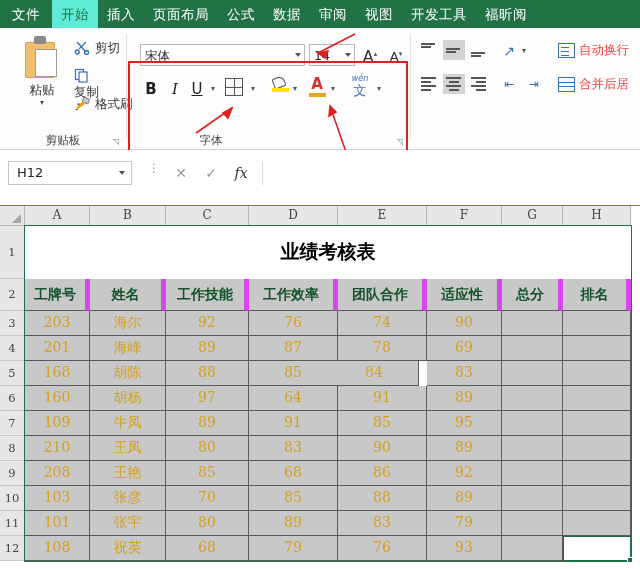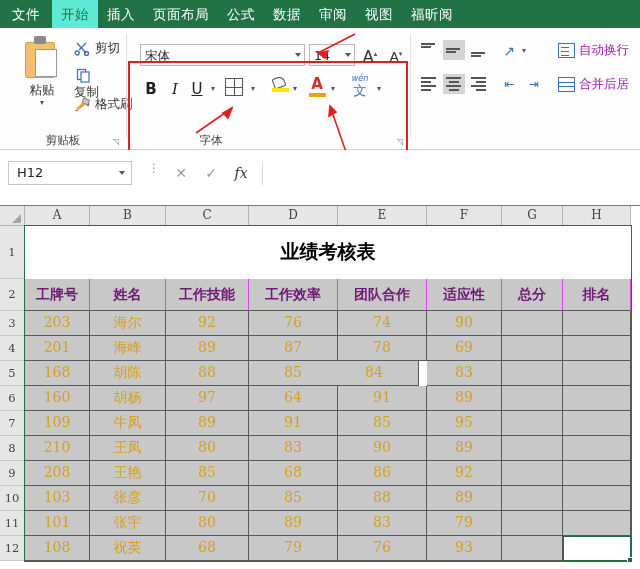--- a/index.html
+++ b/index.html
@@ -68,21 +68,21 @@
     background: #8a8a8a; border-radius: 2px;
   }
   .cb-page {
     position: absolute; left: 12px; top: 13px; width: 22px; height: 28px;
     background: #fff; border: 1.2px solid #9a9a9a;
   }
   .paste-label { font-size: 12.5px; color: #333; margin-top: 2px; }
   .paste-caret { font-size: 8px; color: #555; line-height: 8px; }
 
   .cmd-row {
-    position: absolute; display: flex; align-items: center;
+    position: absolute; display: flex; 
     font-size: 12.5px; color: #333; white-space: nowrap;
   }
   .cmd-row .ic { width: 18px; height: 16px; margin-right: 3px; position: relative; }
   .cmd-caret { font-size: 7px; color: #666; margin-left: 3px; }
 
   
   #grp-font { left: 126px; width: 284px; }
   .fontname-box {
     position: absolute; left: 14px; top: 16px; width: 165px; height: 22px;
     background: #fff; border: 1px solid #b9b9b9;
@@ -168,21 +168,21 @@
     position: absolute; height: 1.6px; background: #555; left: 3px;
   }
   .align-icon.sel { background: #d4d4d4; }
   .orient-btn { position: absolute; left: 88px; top: 12px; width: 22px; height: 22px;
                 font-size: 14px; color: #3b6fb6; text-align: center; line-height: 22px; }
   .indent-btn { position: absolute; top: 46px; width: 22px; height: 20px;
                 font-size: 12px; color: #3b6fb6; text-align: center; line-height: 20px; }
 
   .wrap-row, .merge-row {
     position: absolute; left: 148px; display: flex; align-items: center;
-    font-size: 12.5px; color: #a21caf; white-space: nowrap;
+    font-size: 12.5px; color: #ef4444; white-space: nowrap;
   }
   .wrap-row { top: 14px; }
   .merge-row { top: 48px; }
   .mini-icon {
     width: 17px; height: 15px; border: 1.3px solid #3b6fb6; margin-right: 4px;
     position: relative; flex: 0 0 auto;
   }
   .mini-icon.lines:before {
     content: ""; position: absolute; left: 2px; top: 3px; width: 8px; height: 1.3px; background: #3b6fb6;
     box-shadow: 0 4px 0 #3b6fb6, 0 8px 0 #3b6fb6;
@@ -253,23 +253,23 @@
   }
   .cell {
     position: absolute; overflow: hidden; white-space: nowrap;
     font-size: 13px;
   }
   .cell.title {
     background: #fff; text-align: center; color: #000;
     font-size: 19px; font-weight: bold; font-family: "DejaVu Serif", serif;
   }
   .cell.hdr {
-    background: #c8c8c8; color: #701a75; text-align: center;
+    background: #c8c8c8; color: #14532d; text-align: center;
     font-weight: bold; font-size: 14px;
-    border-right: 1px solid #d946ef; border-bottom: 1px solid #5a5a5a;
+    border-right: 5px solid #d946ef; border-bottom: 1px solid #5a5a5a;
   }
   .cell.data {
     background: #c8c8c8; color: #d5a021; text-align: center;
     font-size: 14px;
     border-right: 1px solid #5a5a5a; border-bottom: 1px solid #5a5a5a;
   }
   .cell.data.num { font-family: "DejaVu Serif", serif; }
   .sel-range {
     position: absolute; border: 1.6px solid #217346; pointer-events: none;
   }
@@ -288,20 +288,21 @@
 
   <div class="tabbar">
     <div class="tab first">文件</div>
     <div class="tab active">开始</div>
     <div class="tab">插入</div>
     <div class="tab">页面布局</div>
     <div class="tab">公式</div>
     <div class="tab">数据</div>
     <div class="tab">审阅</div>
     <div class="tab">视图</div>
+    <div class="tab">开发工具</div>
     <div class="tab">福昕阅</div>
   </div>
 
   <div class="ribbon">
 
     <div class="group" id="grp-clipboard">
       <div class="paste-btn">
         <div class="clipboard-icon">
           <div class="cb-body"></div>
           <div class="cb-clip"></div>

